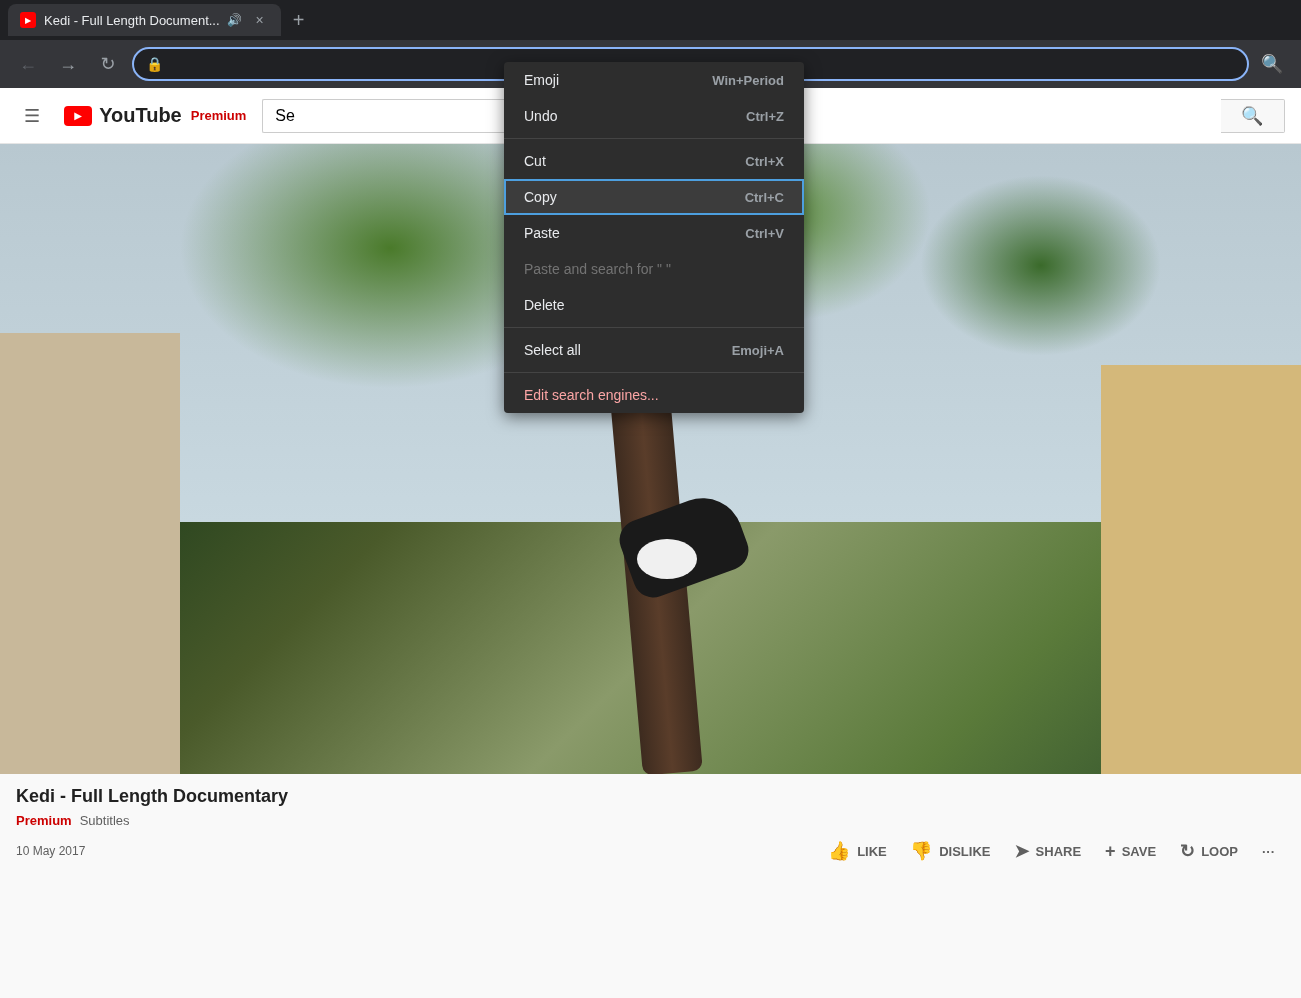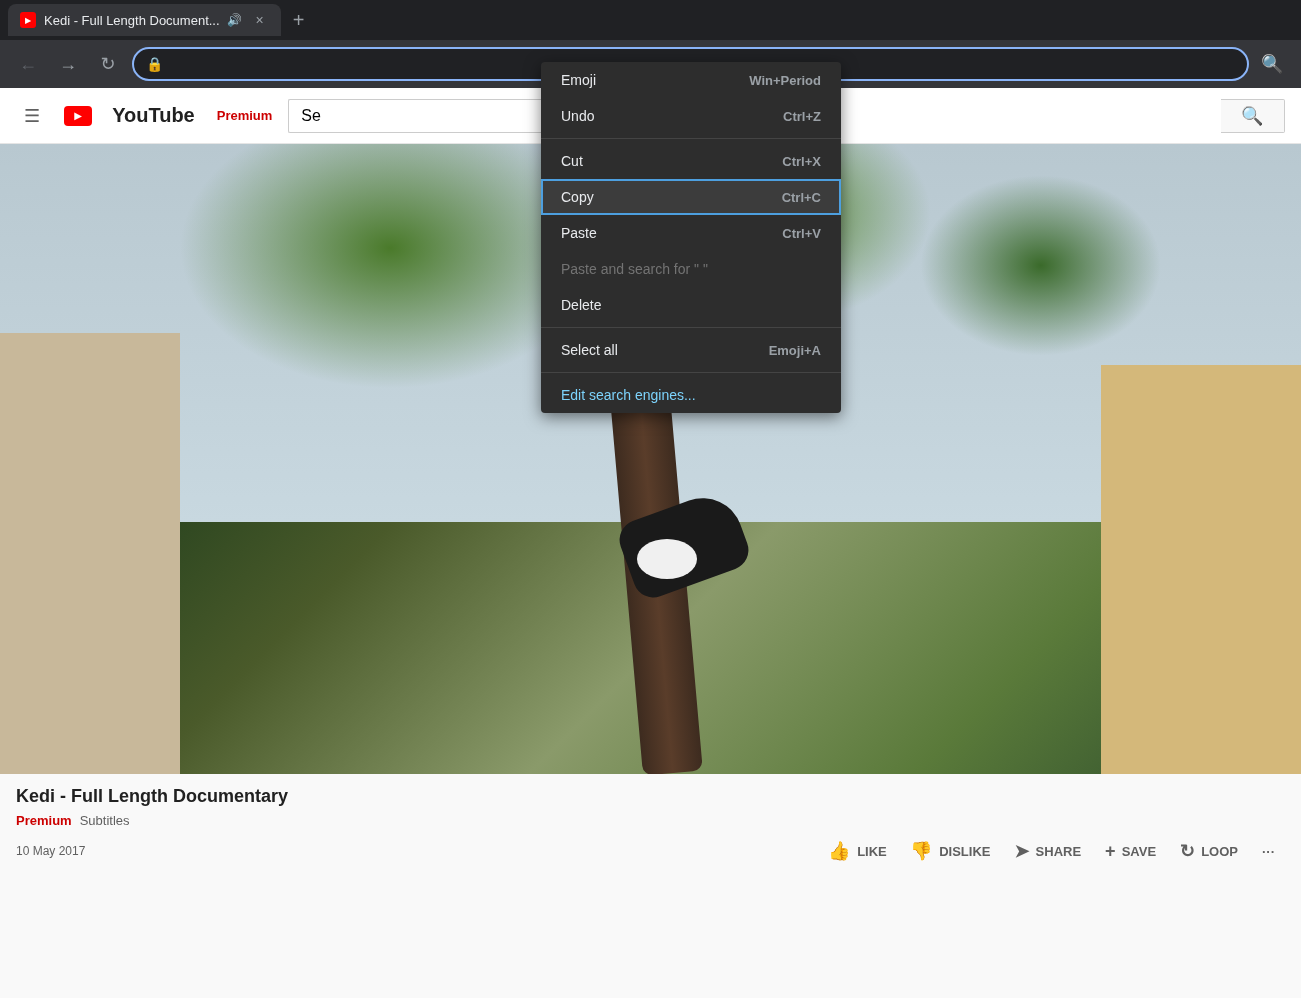--- a/index.html
+++ b/index.html
@@ -25,21 +25,21 @@
     .address-text { color: #e8eaed; font-size: 14px; flex: 1; background: transparent; border: none; outline: none; }
     .address-text.selected { background: #1a3a5c; color: #e8eaed; }
     .search-btn { background: none; border: none; color: #9aa0a6; font-size: 18px; cursor: pointer; width: 32px; height: 32px; display: flex; align-items: center; justify-content: center; }
 
     
     .page { background: #f9f9f9; display: flex; flex-direction: column; }
 
     
     .yt-header { display: flex; align-items: center; height: 56px; padding: 0 16px; background: #fff; border-bottom: 1px solid #e5e5e5; gap: 16px; }
     .yt-menu-btn { background: none; border: none; cursor: pointer; font-size: 18px; color: #606060; padding: 8px; }
-    .yt-logo { display: flex; align-items: center; gap: 20px; text-decoration: none; }
+    .yt-logo { display: flex; align-items: center; gap: 7px; text-decoration: none; }
     .yt-logo-icon { width: 28px; height: 20px; background: #ff0000; border-radius: 4px; display: flex; align-items: center; justify-content: center; }
     .yt-logo-icon::after { content: '▶'; color: white; font-size: 10px; }
     .yt-logo-text { font-size: 20px; font-weight: bold; color: #212121; }
     .yt-logo-premium { color: #cc0000; font-size: 13px; font-weight: bold; margin-left: 2px; }
     .yt-search-bar { flex: 1; display: flex; align-items: center; justify-content: space-between; }
     .yt-search-input { width: 520px; height: 34px; border: 1px solid #ccc; border-right: none; border-radius: 2px 0 0 2px; padding: 0 12px; font-size: 16px; outline: none; }
     .yt-search-btn { width: 64px; height: 34px; background: #f8f8f8; border: 1px solid #ccc; border-left: none; border-radius: 0 2px 2px 0; cursor: pointer; font-size: 18px; color: #606060; display: flex; align-items: center; justify-content: center; }
 
     
     .video-container { width: 100%; height: 630px; background: #1a1a1a; position: relative; overflow: hidden; }
@@ -62,27 +62,27 @@
     .badge-premium { color: #cc0000; font-size: 13px; font-weight: 600; cursor: pointer; }
     .badge-subtitles { color: #606060; font-size: 13px; cursor: pointer; }
     .video-meta { display: flex; align-items: center; justify-content: space-between; }
     .video-date { color: #606060; font-size: 12px; }
     .video-actions { display: flex; align-items: center; gap: 4px; }
     .action-btn { display: flex; align-items: center; gap: 6px; background: none; border: none; cursor: pointer; color: #606060; font-size: 13px; font-weight: 600; padding: 6px 10px; border-radius: 2px; }
     .action-icon { font-size: 18px; }
 
     
     .context-menu-overlay { position: fixed; top: 0; left: 0; width: 100%; height: 100%; z-index: 1000; }
-    .context-menu { position: absolute; top: 62px; left: 541px; background: #2d2d2d; border-radius: 4px; min-width: 300px; box-shadow: 0 4px 16px rgba(0,0,0,0.5); z-index: 1001; overflow: hidden; }
+    .context-menu { position: absolute; top: 62px; left: 504px; background: #2d2d2d; border-radius: 4px; min-width: 300px; box-shadow: 0 4px 16px rgba(0,0,0,0.5); z-index: 1001; overflow: hidden; }
     .context-menu-item { display: flex; align-items: center; justify-content: space-between; padding: 10px 20px; cursor: pointer; color: #e8eaed; font-size: 14px; }
     .context-menu-item.highlighted { background: #3c3c3c; outline: 2px solid #4d9fdf; outline-offset: -2px; }
     .context-menu-item.disabled { color: #737373; cursor: default; }
     .context-menu-shortcut { color: #9aa0a6; font-size: 13px; font-weight: bold; }
     .context-menu-separator { height: 1px; background: #444; margin: 4px 0; }
-    .context-menu-link { color: #7dd3fc; }
+    .context-menu-link { color: #fca5a5; }
   </style>
 </head>
 <body>
 
 <div class="browser-chrome">
   <div class="tab-bar">
     <div class="tab">
       <div class="tab-favicon">
         <div class="yt-icon"></div>
       </div>

